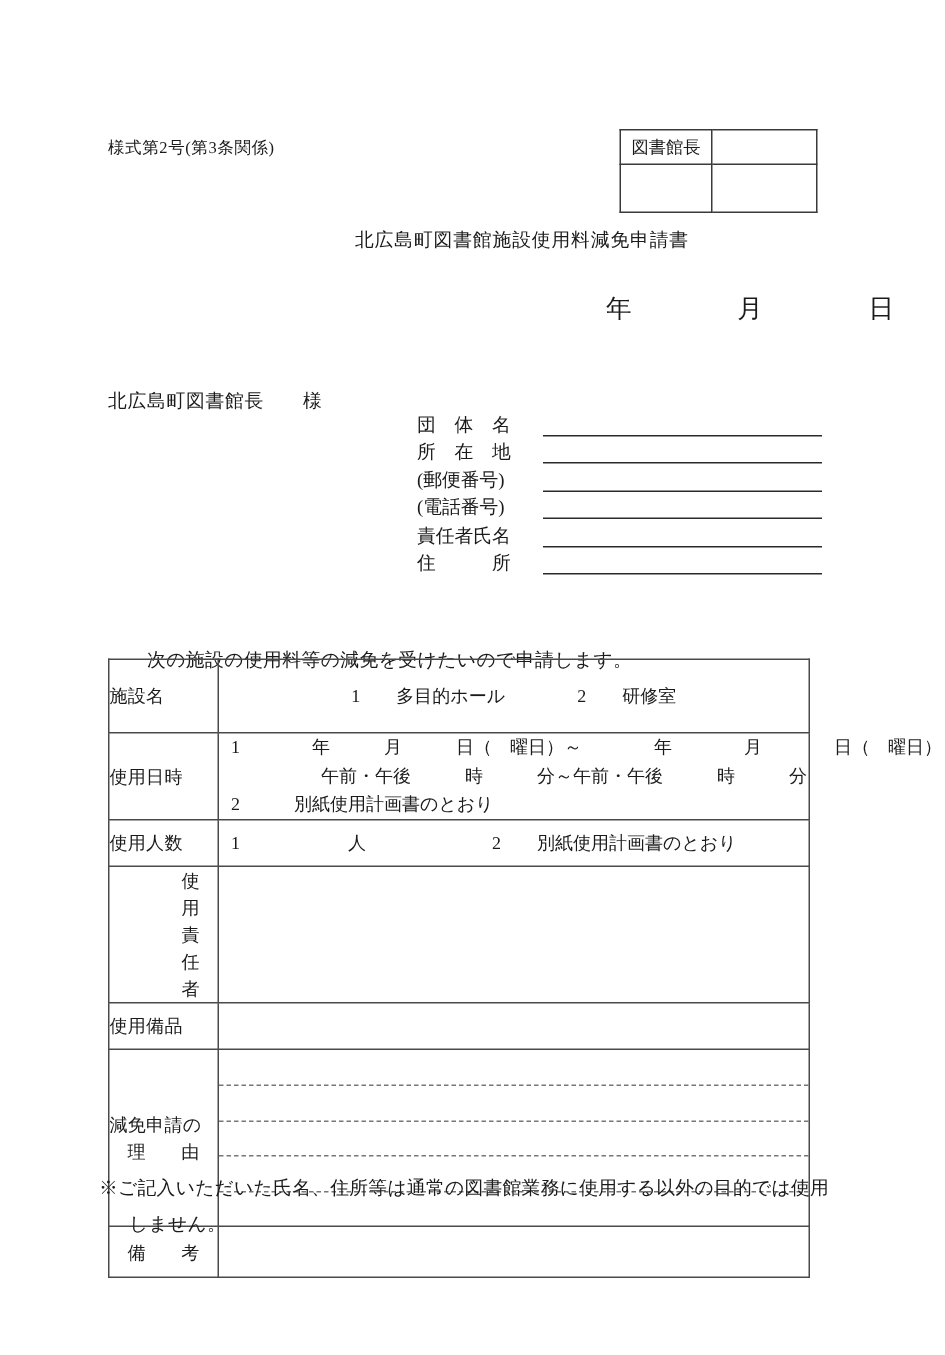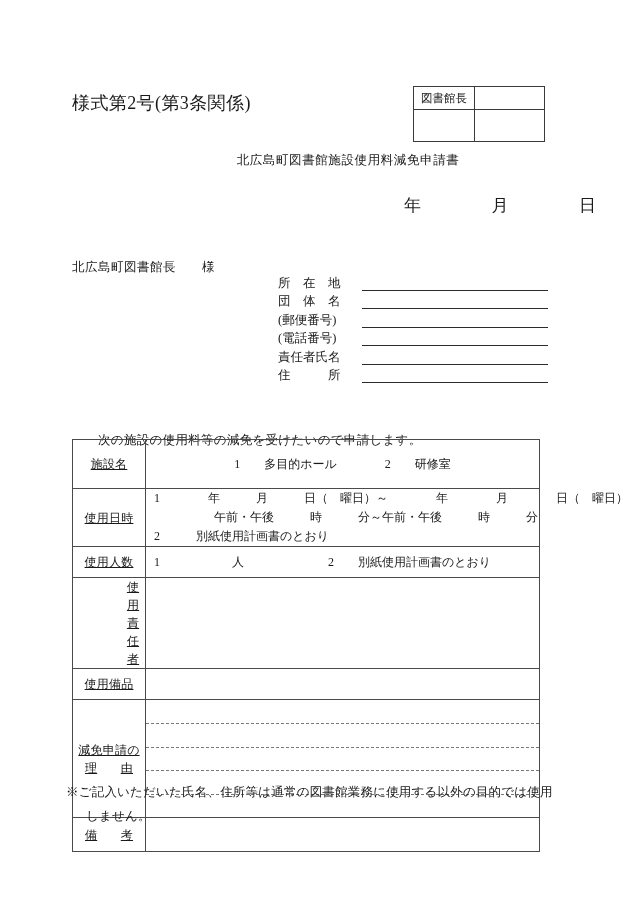--- a/index.html
+++ b/index.html
@@ -18,21 +18,21 @@
     height: 903px;
     background: #ffffff;
     overflow: hidden;
   }
 
   
   .form-no {
     position: absolute;
     left: 72px;
     top: 91px;
-    font-size: 18px;
+    font-size: 11px;
     letter-spacing: 0.4px;
     white-space: nowrap;
   }
 
   .stamp-box {
     position: absolute;
     left: 413px;
     top: 86px;
     width: 132px;
     border: 1px solid #3a3a3a;
@@ -125,24 +125,22 @@
     table-layout: fixed;
   }
   .main-table td {
     border: 1px solid #4a4a4a;
     font-size: 12px;
     vertical-align: middle;
     padding: 0;
   }
   .main-table td.rowhead {
     width: 72px;
-    text-align: center;
     letter-spacing: 0.2px;
     line-height: 18px;
-    text-decoration: underline;
   }
   .main-table td.body {
     padding: 0 8px;
   }
   .cell-lines { line-height: 19px; }
   .cell-lines .ln { white-space: pre; }
 
   .r-facility td { height: 48px; }
   .r-facility .body { text-align: center; }
   .r-datetime td { height: 57px; }
@@ -211,25 +209,25 @@
   </table>
 
   <div class="doc-title">北広島町図書館施設使用料減免申請書</div>
 
   <div class="date-line">年　　　　月　　　　日</div>
 
   <div class="addressee">北広島町図書館長　　様</div>
 
   <div class="applicant">
     <div class="app-row">
+      <span class="app-label">団　体　名</span>
+      <span class="app-rule"></span>
+    </div>
+    <div class="app-row">
       <span class="app-label">所　在　地</span>
-      <span class="app-rule"></span>
-    </div>
-    <div class="app-row">
-      <span class="app-label">団　体　名</span>
       <span class="app-rule"></span>
     </div>
     <div class="app-row">
       <span class="app-label">(郵便番号)</span>
       <span class="app-rule"></span>
     </div>
     <div class="app-row">
       <span class="app-label">(電話番号)</span>
       <span class="app-rule"></span>
     </div>

